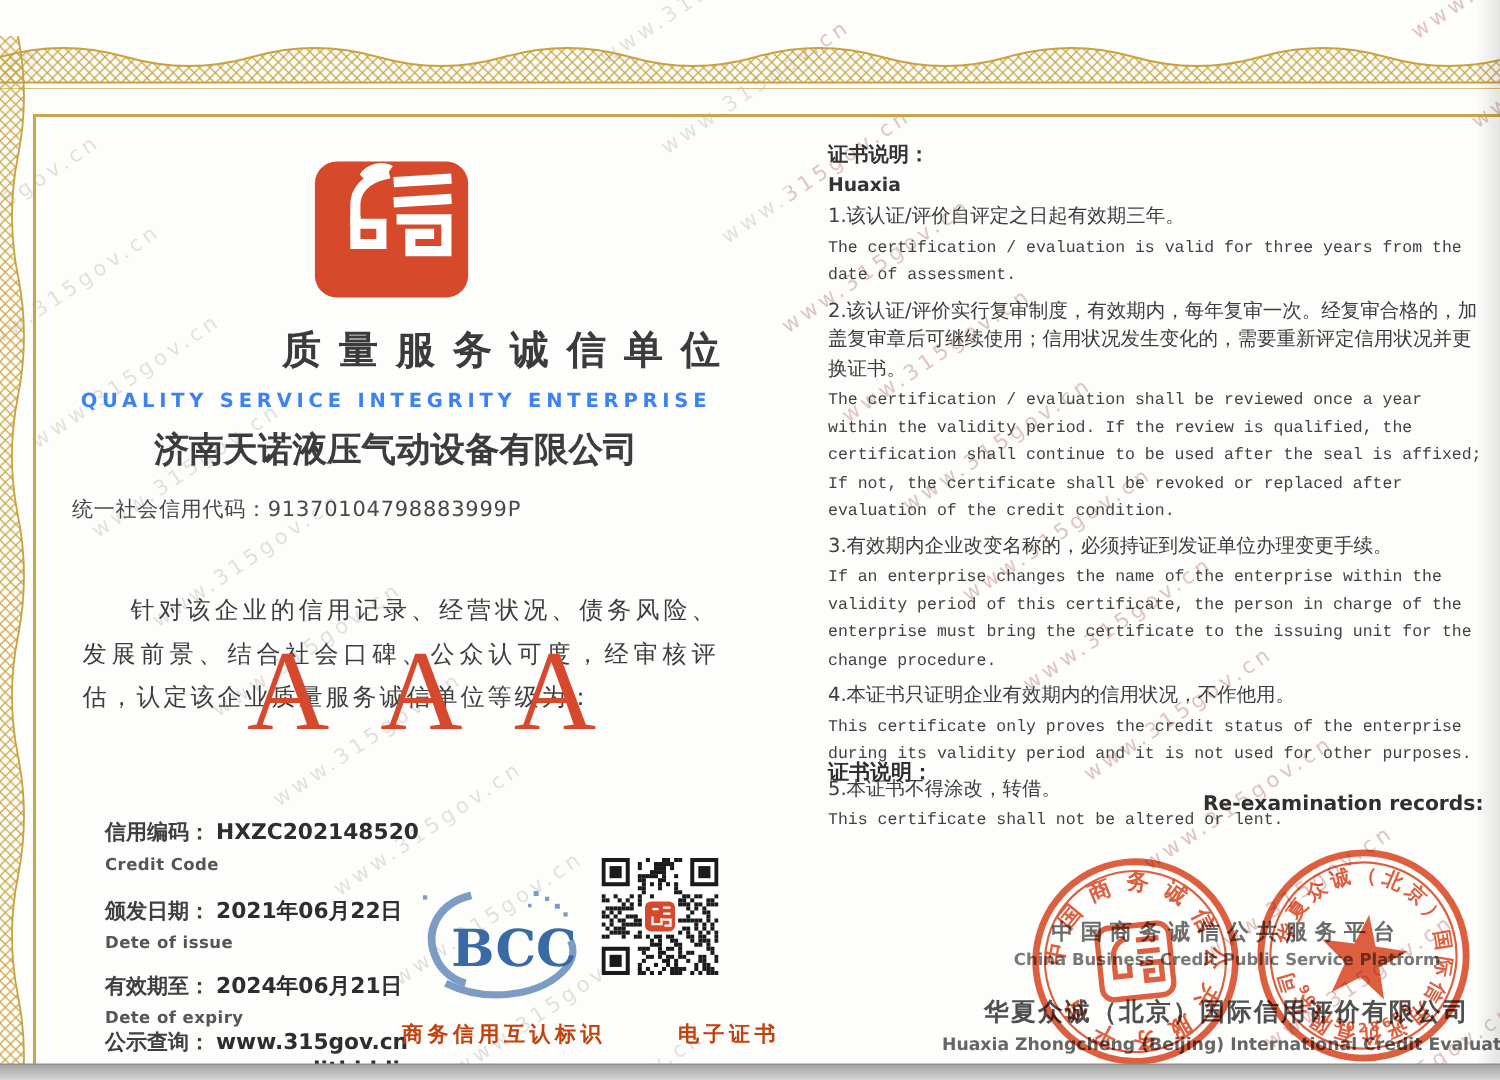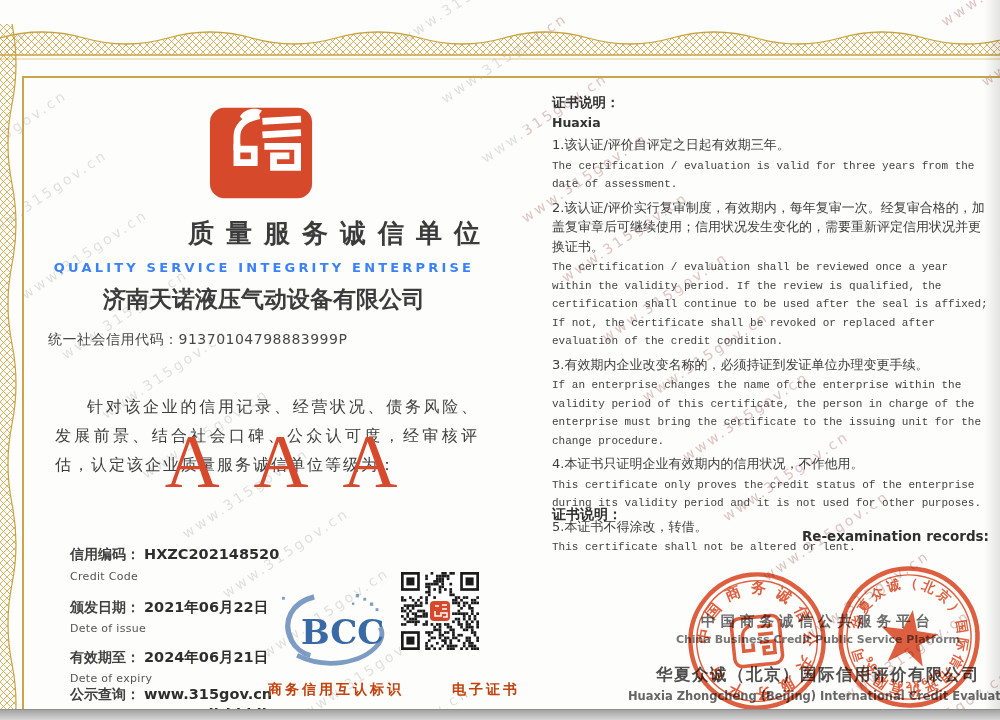--- a/index.html
+++ b/index.html
@@ -34,21 +34,21 @@
   .title-en{left:48px;top:260px;width:432px;text-align:center;font-size:13px;font-weight:bold;
       letter-spacing:3.2px;color:#3b82f6;}
   .company{left:48px;top:284px;width:432px;text-align:center;font-size:23px;font-weight:bold;color:#3c3c3c;}
   .uscc{left:48px;top:331px;width:432px;text-align:left;font-size:14px;color:#474747;letter-spacing:0.5px;}
   .para{left:55px;top:360px;width:424px;font-size:16px;line-height:29px;letter-spacing:2px;
       text-align:justify;text-indent:2em;color:#3e3e3e;margin-top:32px;}
   .rating{left:48px;top:418px;width:432px;text-align:center;font-size:76px;color:#d7492c;
       letter-spacing:34px;padding-left:34px;font-family:Liberation Serif, serif;}
   .info-row{left:70px;font-size:14px;color:#3f3f3f;font-weight:bold;white-space:nowrap;}
   .info-row .val{font-size:14.5px;color:#2e2e2e;margin-left:4px;}
-  .info-sub{left:70px;font-size:11px;font-weight:normal;color:#555;letter-spacing:0.3px;}
+  .info-sub{left:70px;font-size:11px;font-weight:bold;color:#555;letter-spacing:0.3px;}
   .url2{left:133px;font-size:14.5px;font-weight:bold;color:#2e2e2e;}
   .bcc-box{left:282px;top:590px;width:104px;height:78px;}
   .qr-box{left:401px;top:572px;width:78px;height:78px;}
   .cap{font-size:14px;font-weight:bold;letter-spacing:3px;color:#c2410c;top:681px;}
   .cap1{left:268px;} .cap2{left:452px;}
 
   
   .notes-col{left:552px;top:94px;width:437px;}
   .notes-h-zh{font-size:13.5px;font-weight:bold;color:#333;margin-bottom:3px;}
   .notes-h-en{font-size:12.5px;font-weight:bold;color:#333;margin-bottom:5px;}

